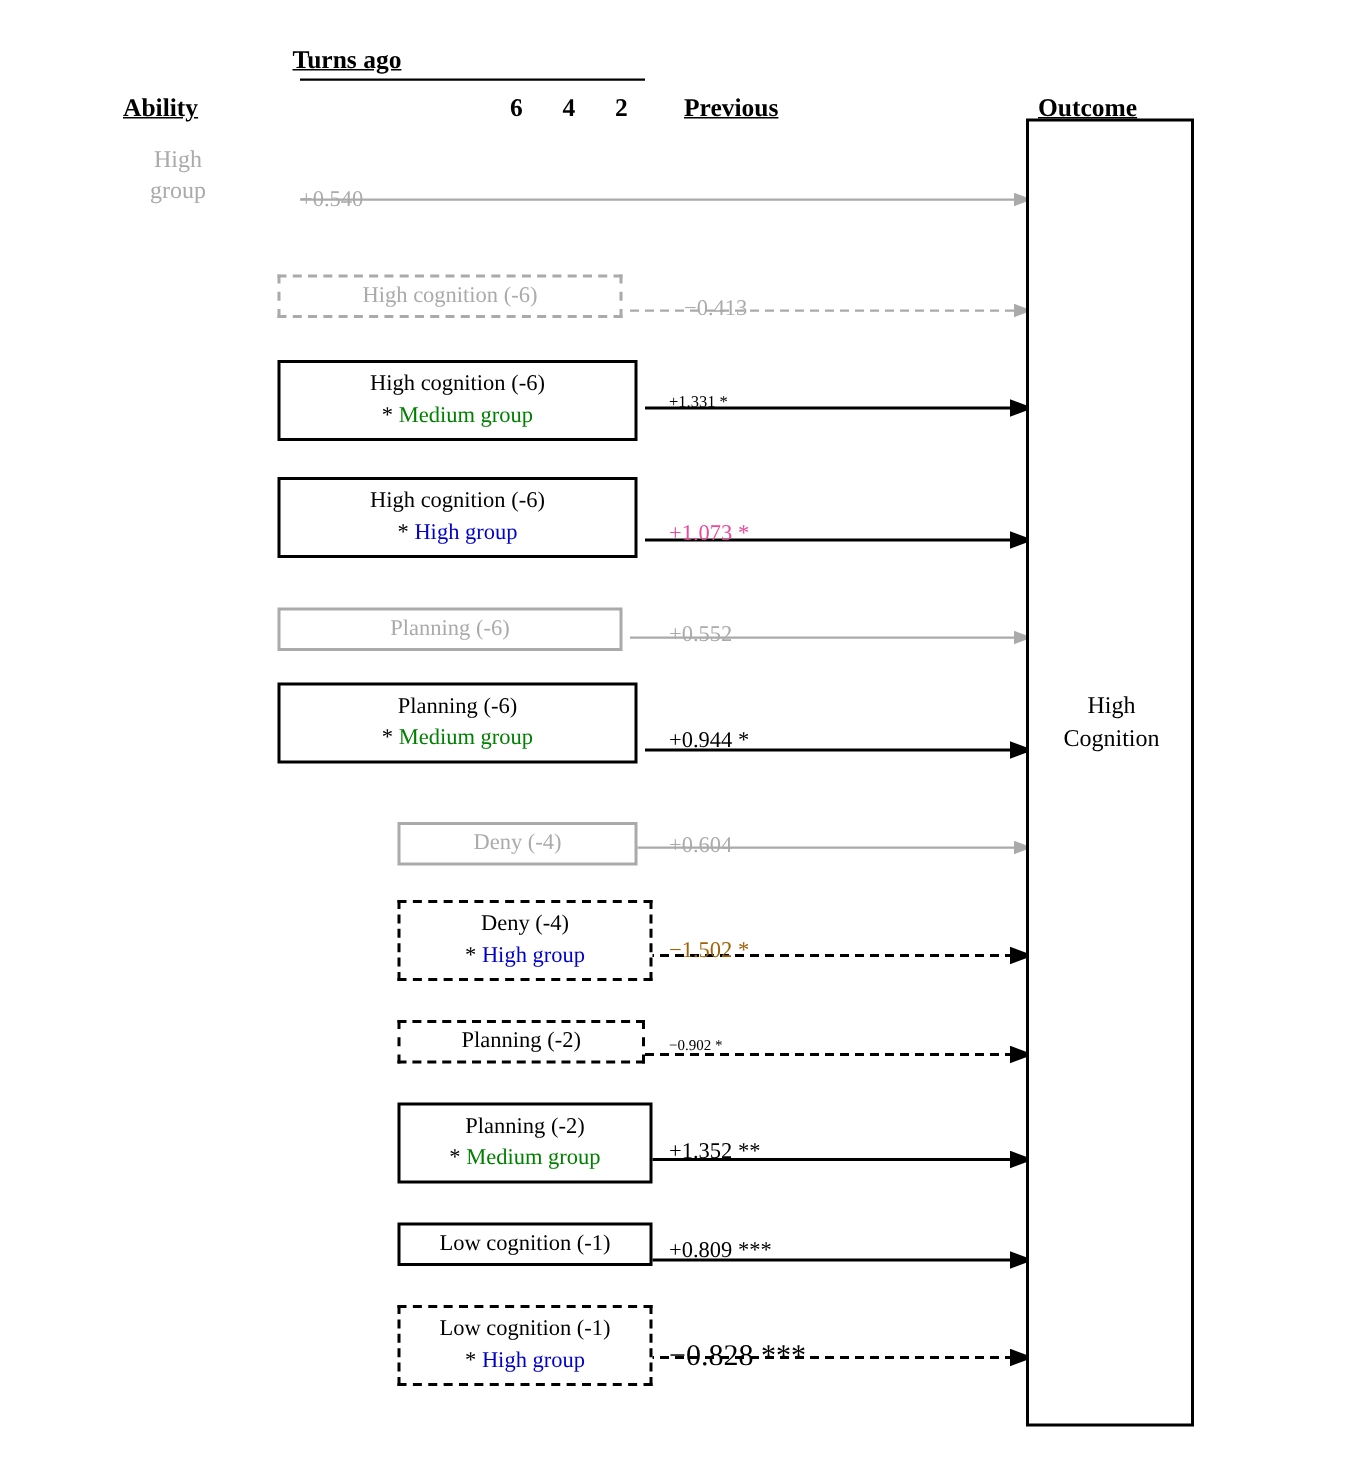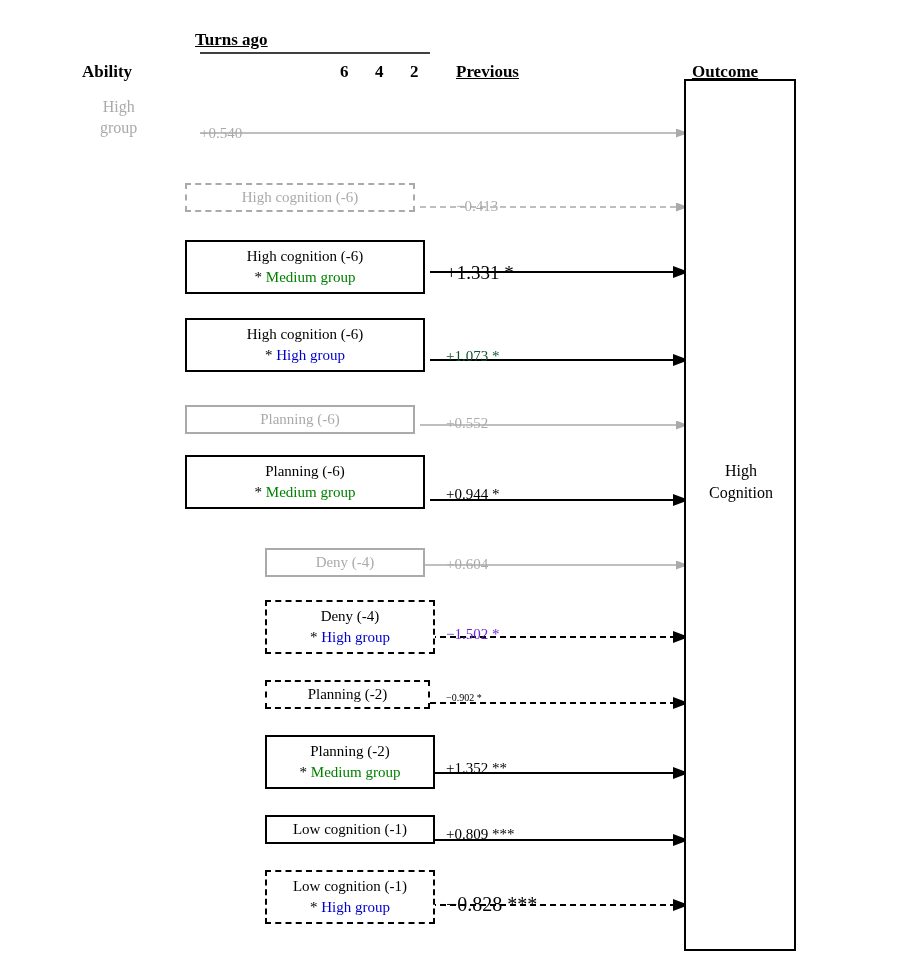--- a/index.html
+++ b/index.html
@@ -98,65 +98,65 @@
         <path d="M0,0 L0,6 L8,3 z" fill="#000"></path>
       </marker>
       <marker id="arrowGray" markerWidth="8" markerHeight="8" refX="6" refY="3" orient="auto">
         <path d="M0,0 L0,6 L8,3 z" fill="#aaa"></path>
       </marker>
     </defs>
   </svg>
 
   <div class="el" style="left:195px; top:30px; font-weight:bold; font-size:17px; text-decoration:underline;">Turns ago</div>
 
-  <div class="el" style="left:82px; top:62px; font-weight:bold; font-size:17px; ">Ability</div>
+  <div class="el" style="left:82px; top:62px; font-weight:bold; font-size:17px; text-decoration:underline;">Ability</div>
 
   <div class="el" style="left:340px; top:62px; font-weight:bold; font-size:17px;">6</div>
   <div class="el" style="left:375px; top:62px; font-weight:bold; font-size:17px;">4</div>
   <div class="el" style="left:410px; top:62px; font-weight:bold; font-size:17px;">2</div>
 
   <div class="el" style="left:456px; top:62px; font-weight:bold; font-size:17px; text-decoration:underline;">Previous</div>
 
   <div class="el" style="left:692px; top:62px; font-weight:bold; font-size:17px; text-decoration:underline;">Outcome</div>
 
   <div class="el" style="left:100px; top:97px; color:#aaa; font-size:16px; text-align:center; line-height:1.3;">High<br>group</div>
   <div class="el" style="left:200px; top:125px; color:#aaa; font-size:15px;">+0.540</div>
 
   <div class="el box-dashed-gray" style="left:185px; top:183px; width:230px; font-size:15px; color:#aaa;">High cognition (-6)</div>
   <div class="el" style="left:456px; top:198px; color:#aaa; font-size:15px;">−0.413</div>
 
   <div class="el box-solid" style="left:185px; top:240px; width:240px; font-size:15px; line-height:1.4;">
     High cognition (-6)<br>
     * <span class="text-green">Medium group</span>
   </div>
-  <div class="el" style="left:446px; top:262px; color:#000; font-size:19px;">+1.331 *</div>
+  <div class="el" style="left:446px; top:262px; color:#000; font-size:11px;">+1.331 *</div>
 
   <div class="el box-solid" style="left:185px; top:318px; width:240px; font-size:15px; line-height:1.4;">
     High cognition (-6)<br>
     * <span class="text-blue">High group</span>
   </div>
-  <div class="el" style="left:446px; top:348px; color:#14532d; font-size:15px;">+1.073 *</div>
+  <div class="el" style="left:446px; top:348px; color:#ec4899; font-size:15px;">+1.073 *</div>
 
   <div class="el box-solid-gray" style="left:185px; top:405px; width:230px; font-size:15px; color:#aaa;">Planning (-6)</div>
   <div class="el" style="left:446px; top:415px; color:#aaa; font-size:15px;">+0.552</div>
 
   <div class="el box-solid" style="left:185px; top:455px; width:240px; font-size:15px; line-height:1.4;">
     Planning (-6)<br>
     * <span class="text-green">Medium group</span>
   </div>
   <div class="el" style="left:446px; top:486px; color:#000; font-size:15px;">+0.944 *</div>
 
   <div class="el box-solid-gray" style="left:265px; top:548px; width:160px; font-size:15px; color:#aaa;">Deny (-4)</div>
   <div class="el" style="left:446px; top:556px; color:#aaa; font-size:15px;">+0.604</div>
 
   <div class="el box-dashed" style="left:265px; top:600px; width:170px; font-size:15px; line-height:1.4;">
     Deny (-4)<br>
     * <span class="text-blue">High group</span>
   </div>
-  <div class="el" style="left:446px; top:626px; color:#6d28d9; font-size:15px;">−1.502 *</div>
+  <div class="el" style="left:446px; top:626px; color:#a16207; font-size:15px;">−1.502 *</div>
 
   <div class="el box-dashed" style="left:265px; top:680px; width:165px; font-size:15px;">Planning (-2)</div>
   <div class="el" style="left:446px; top:692px; color:#000; font-size:10px;">−0.902 *</div>
 
   <div class="el box-solid" style="left:265px; top:735px; width:170px; font-size:15px; line-height:1.4;">
     Planning (-2)<br>
     * <span class="text-green">Medium group</span>
   </div>
   <div class="el" style="left:446px; top:760px; color:#000; font-size:15px;text-align:right;">+1.352 **</div>
 

